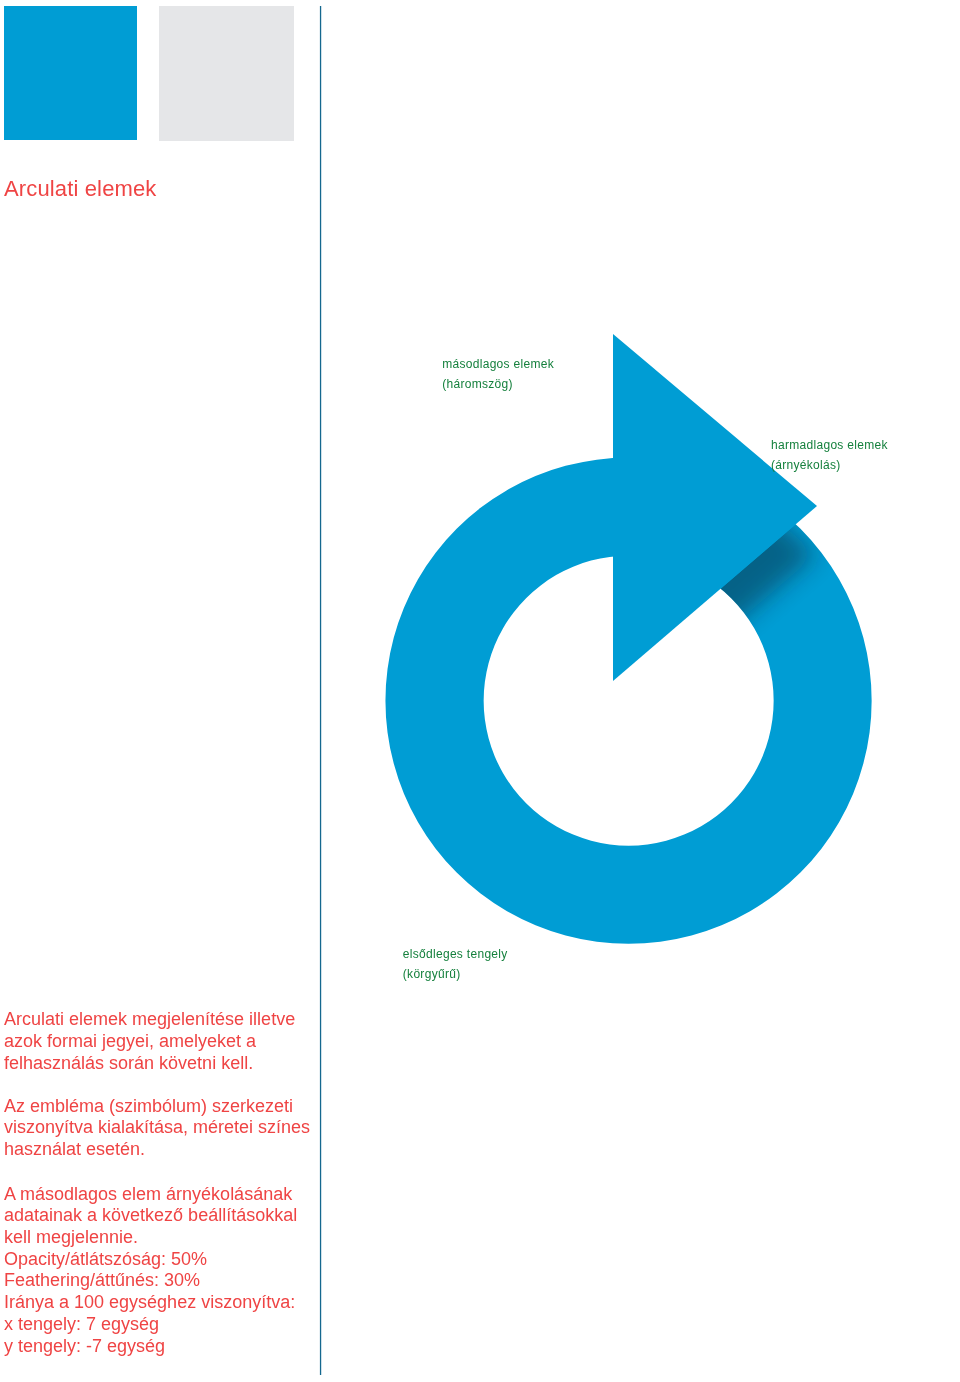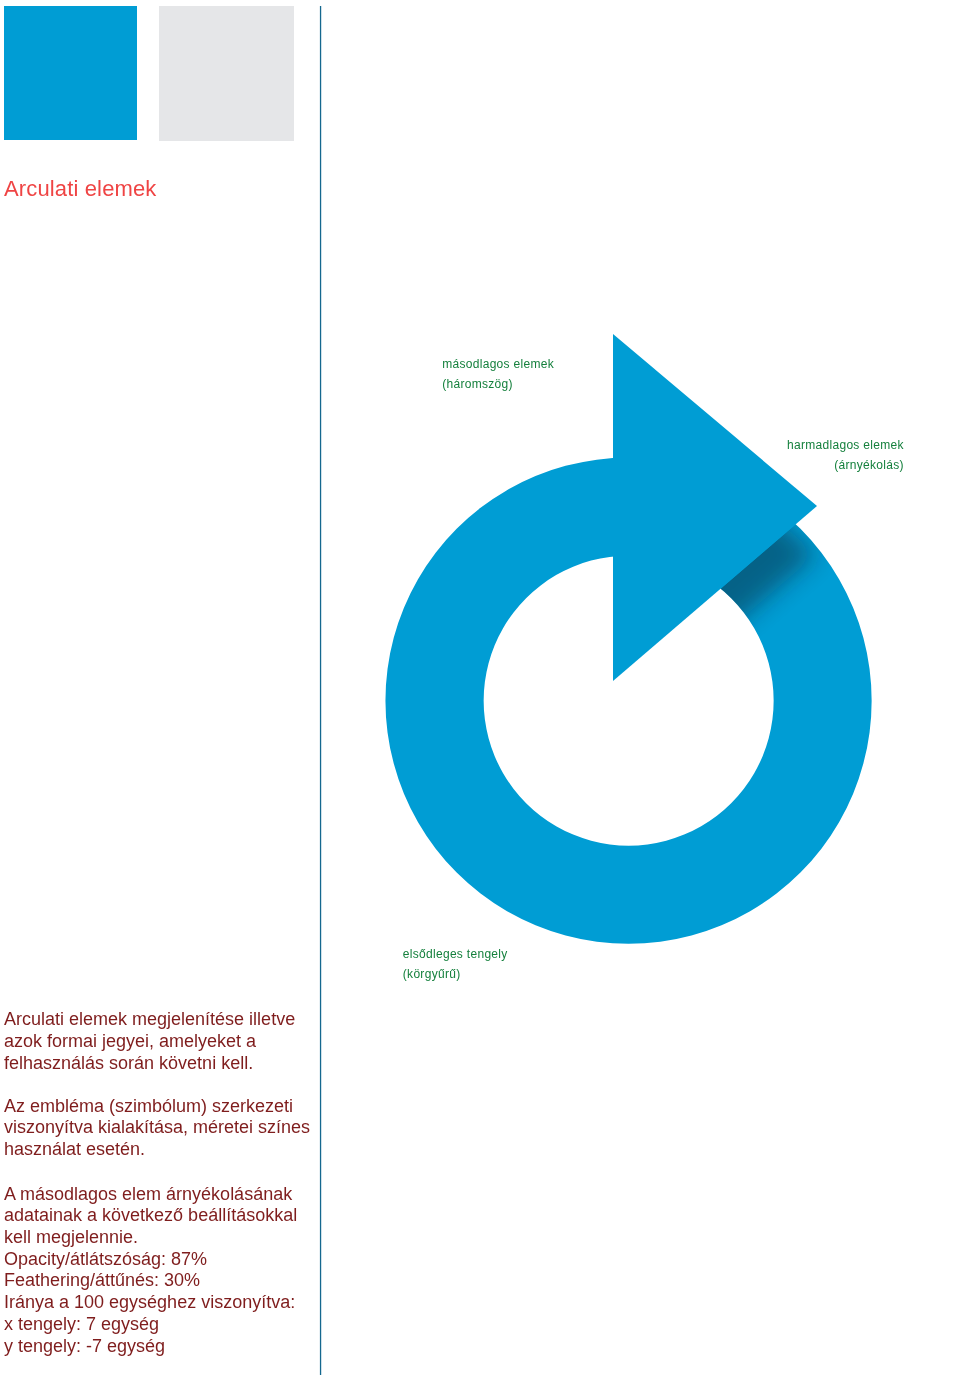--- a/index.html
+++ b/index.html
@@ -23,25 +23,25 @@
 
   #column-rule{position:absolute;left:319px;top:5.5px;width:3px;height:1369.7px;background:linear-gradient(to right,rgba(20,104,143,0) 0%,rgba(20,104,143,0.18) 30%,rgba(20,104,143,1) 46%,rgba(20,104,143,1) 62%,rgba(20,104,143,0.30) 76%,rgba(20,104,143,0) 100%);}
 
   #logo{position:absolute;left:0;top:0;}
 
   .callout{
     position:absolute;color:#15803d;
     font-size:12px;line-height:20px;letter-spacing:0.3px;white-space:pre;
   }
   #callout-secondary{left:442.2px;top:353.5px;}
-  #callout-tertiary{left:787px;top:434.5px;text-align:right;}
+  #callout-tertiary{left:771px;top:434.5px;}
   #callout-primary{left:402.8px;top:944.2px;}
 
   .bodytext{
-    position:absolute;left:4px;color:#7f1d1d;
+    position:absolute;left:4px;color:#ef4444;
     font-size:18px;line-height:21.72px;width:310px;
     white-space:pre-line;
   }
   #body-paragraph-1{top:1009.20px;}
   #body-paragraph-2{top:1095.60px;}
   #body-paragraph-3{top:1183.60px;}
 </style>
 </head>
 <body>
 
@@ -80,17 +80,17 @@
 <div class="callout" id="callout-secondary">másodlagos elemek
 (háromszög)</div>
 <div class="callout" id="callout-tertiary">harmadlagos elemek
 (árnyékolás)</div>
 <div class="callout" id="callout-primary">elsődleges tengely
 (körgyűrű)</div>
 
 <div class="bodytext" id="body-paragraph-1">Arculati elemek megjelenítése illetve azok formai jegyei, amelyeket a felhasználás során követni kell.</div>
 <div class="bodytext" id="body-paragraph-2">Az embléma (szimbólum) szerkezeti viszonyítva kialakítása, méretei színes használat esetén.</div>
 <div class="bodytext" id="body-paragraph-3">A másodlagos elem árnyékolásának adatainak a következő beállításokkal kell megjelennie.
-Opacity/átlátszóság: 87%
+Opacity/átlátszóság: 50%
 Feathering/áttűnés: 30%
 Iránya a 100 egységhez viszonyítva:
 x tengely: 7 egység
 y tengely: -7 egység</div>
 
 </body></html>

